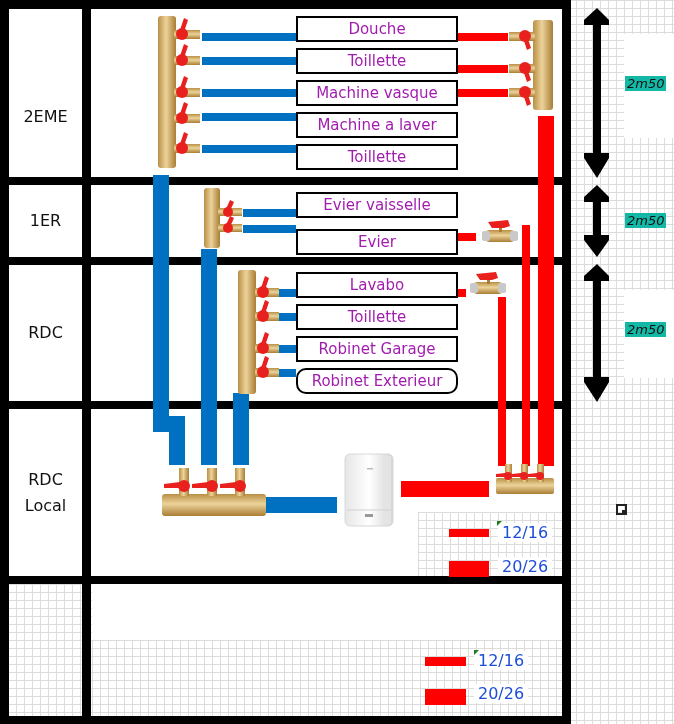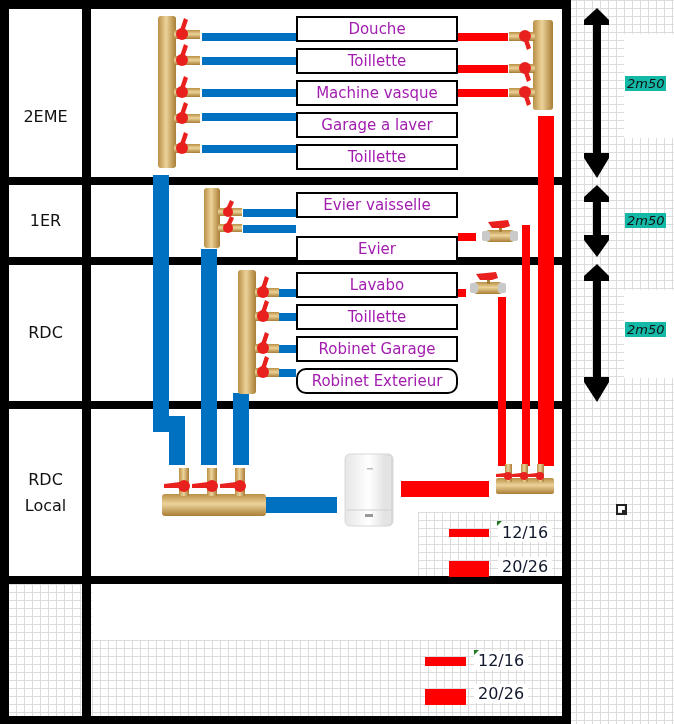--- a/index.html
+++ b/index.html
@@ -21,21 +21,21 @@
   .pipe-red { position:absolute; background:#ff0000; }
   .grid-area {
     position:absolute;
     background-color:#ffffff;
     background-image:
       linear-gradient(to right, #dcdcdc 1px, transparent 1px),
       linear-gradient(to bottom, #dcdcdc 1px, transparent 1px);
     background-size: 8px 8px;
   }
   .dim-text { position:absolute; font-size:13px; color:#111; background:#14b8a6; padding:0 2px;font-style:italic; }
-  .legend-text { position:absolute; font-size:16px; color:#0f172a; background:#fff; padding:0 4px; }
+  .legend-text { position:absolute; font-size:16px; color:#1d4ed8; background:#fff; padding:0 4px; }
   svg { position:absolute; overflow:visible; }
 </style>
 </head>
 <body>
 
 <div class="abs white" style="left:0;top:0;width:570px;height:580px;"></div>
 <div class="grid-area" style="left:8px;top:584px;width:78px;height:136px;"></div>
 <div class="abs white" style="left:92px;top:584px;width:470px;height:56px;"></div>
 <div class="grid-area" style="left:92px;top:640px;width:470px;height:80px;"></div>
 <div class="grid-area" style="left:418px;top:512px;width:144px;height:64px;"></div>
@@ -97,30 +97,30 @@
 <div class="fixture" style="top:16px;">
     <span>Douche</span>
   </div>
 <div class="fixture" style="top:48px;">
     <span>Toillette</span>
   </div>
 <div class="fixture" style="top:80px;">
     <span>Machine vasque</span>
   </div>
 <div class="fixture" style="top:112px;">
-    <span>Garage a laver</span>
+    <span>Machine a laver</span>
   </div>
 <div class="fixture" style="top:144px;">
     <span>Toillette</span>
   </div>
 
 <div class="fixture" style="top:192px;">
     <span>Evier vaisselle</span>
   </div>
-<div class="fixture" style="top:236px;align-items:center;">
+<div class="fixture" style="top:229px;align-items:center;">
     <span>Evier</span>
   </div>
 
 <div class="fixture" style="top:272px;">
     <span>Lavabo</span>
   </div>
 <div class="fixture" style="top:304px;">
     <span>Toillette</span>
   </div>
 <div class="fixture" style="top:336px;">

